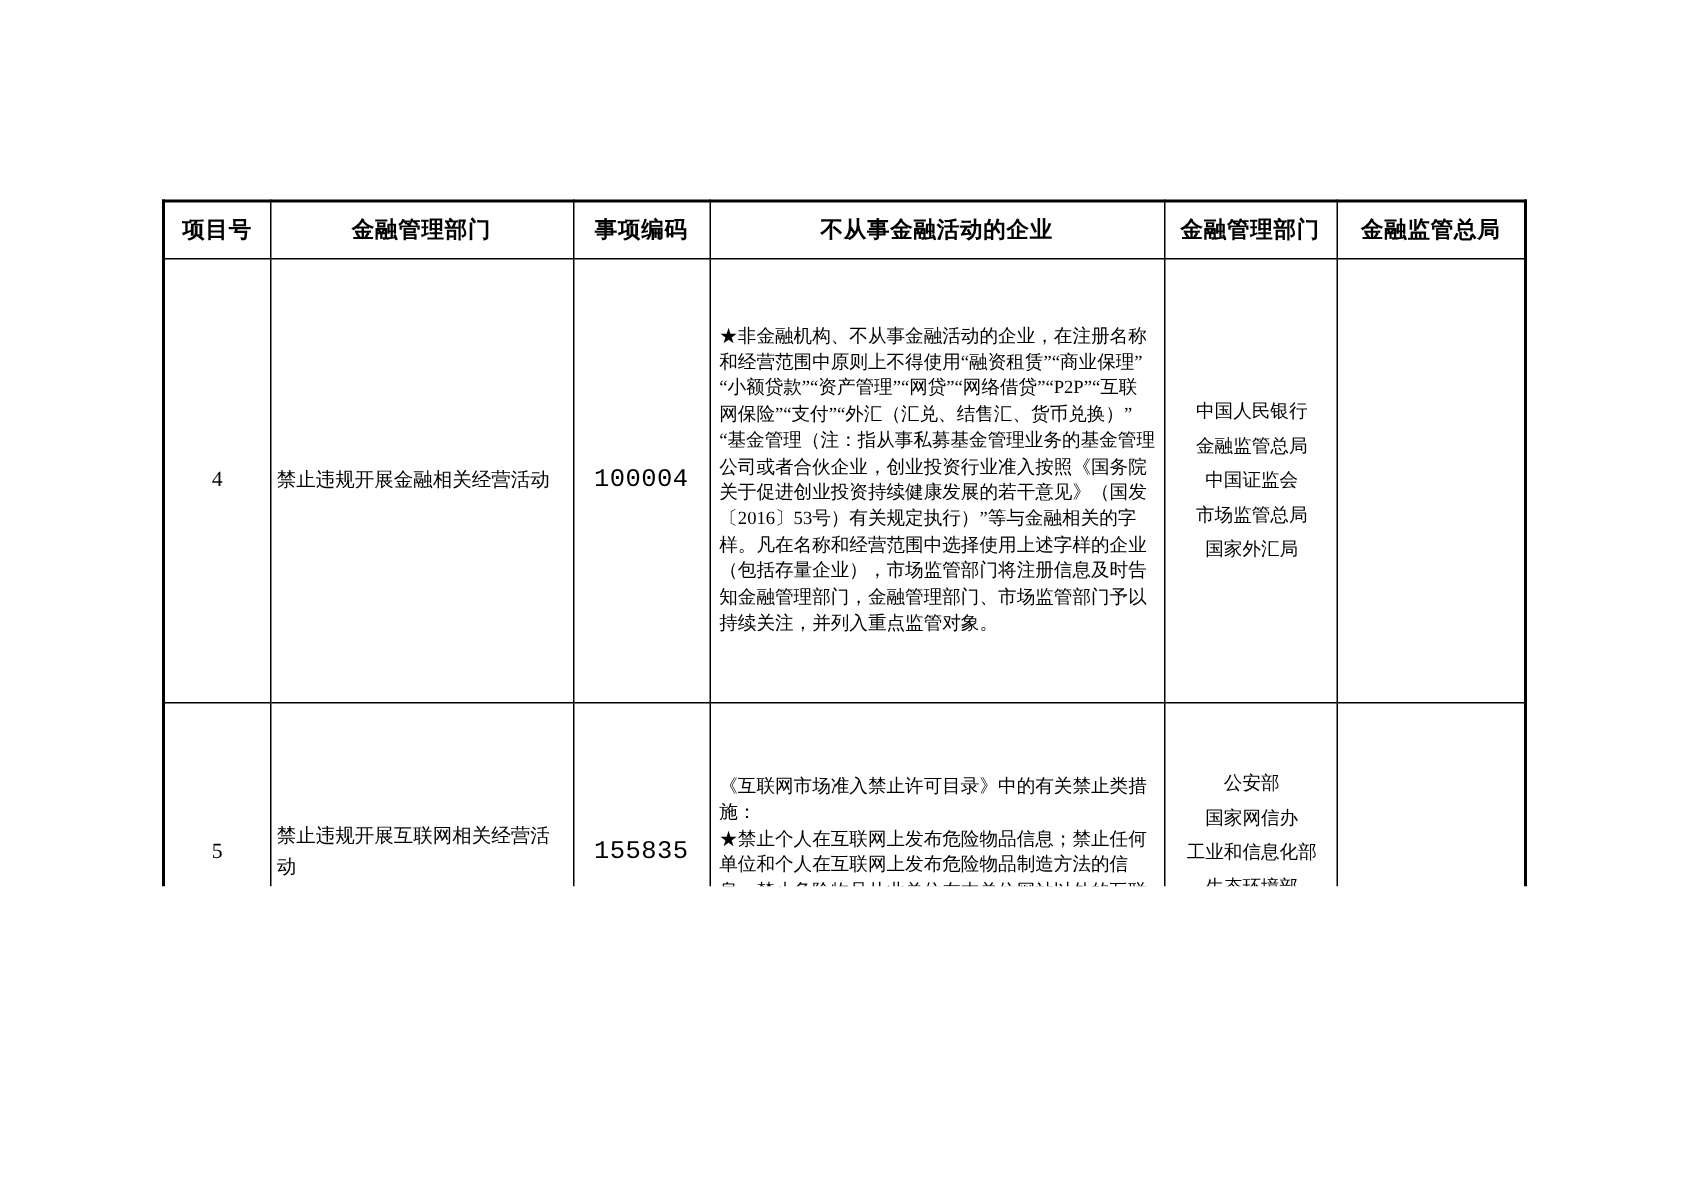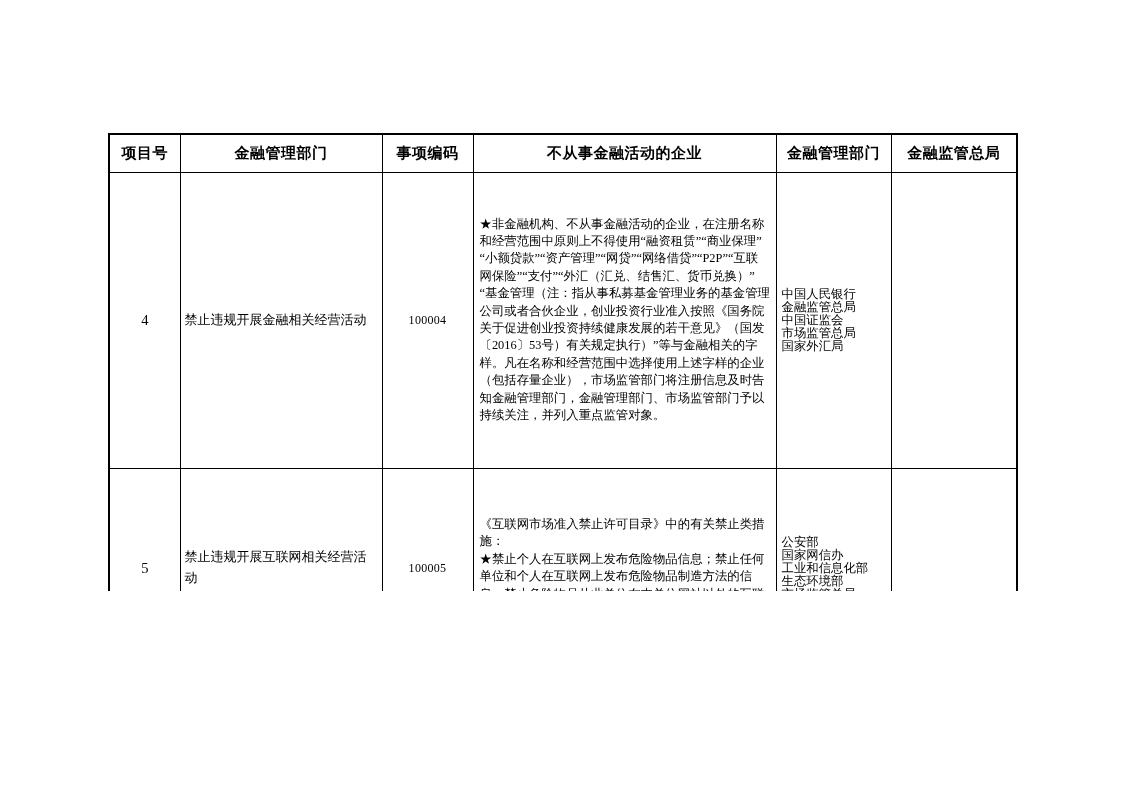--- a/index.html
+++ b/index.html
@@ -44,35 +44,36 @@
     font-size: 14.5px;
   }
   td.cell-matter {
     text-align: left;
     font-size: 13px;
     line-height: 1.6;
     padding: 2px 4px;
   }
   td.cell-code {
     text-align: center;
-    font-size: 12px;
+    font-size: 17px;
     letter-spacing: 0.3px;
+    font-family: Liberation Mono, monospace;
   }
   td.cell-description {
     text-align: left;
     font-size: 12.4px;
     line-height: 17.4px;
     padding: 2px 5px 2px 6px;
     white-space: pre-wrap;
     margin-left: 32px;
   }
   td.cell-departments {
-    text-align: left;
+    text-align: center;
     font-size: 12.4px;
-    line-height: 13px;
+    line-height: 23px;
     padding: 2px 3px 2px 5px;
     white-space: pre-line;
   }
   td.cell-local { }
   .page-number {
     position: absolute;
     left: 108px;
     top: 670px;
     width: 908px;
     text-align: center;
@@ -113,21 +114,21 @@
         <td class="cell-departments">中国人民银行
 金融监管总局
 中国证监会
 市场监管总局
 国家外汇局</td>
         <td class="cell-local"></td>
       </tr>
       <tr class="row-5">
         <td class="cell-item-no">5</td>
         <td class="cell-matter">禁止违规开展互联网相关经营活动</td>
-        <td class="cell-code">100005</td>
+        <td class="cell-code">155835</td>
         <td class="cell-description">《互联网市场准入禁止许可目录》中的有关禁止类措施：
 ★禁止个人在互联网上发布危险物品信息；禁止任何单位和个人在互联网上发布危险物品制造方法的信息；禁止危险物品从业单位在本单位网站以外的互联网应用服务中发布危险物品信息及建立相关链接。</td>
         <td class="cell-departments">公安部
 国家网信办
 工业和信息化部
 生态环境部
 市场监管总局</td>
         <td class="cell-local"></td>
       </tr>
     </tbody>

